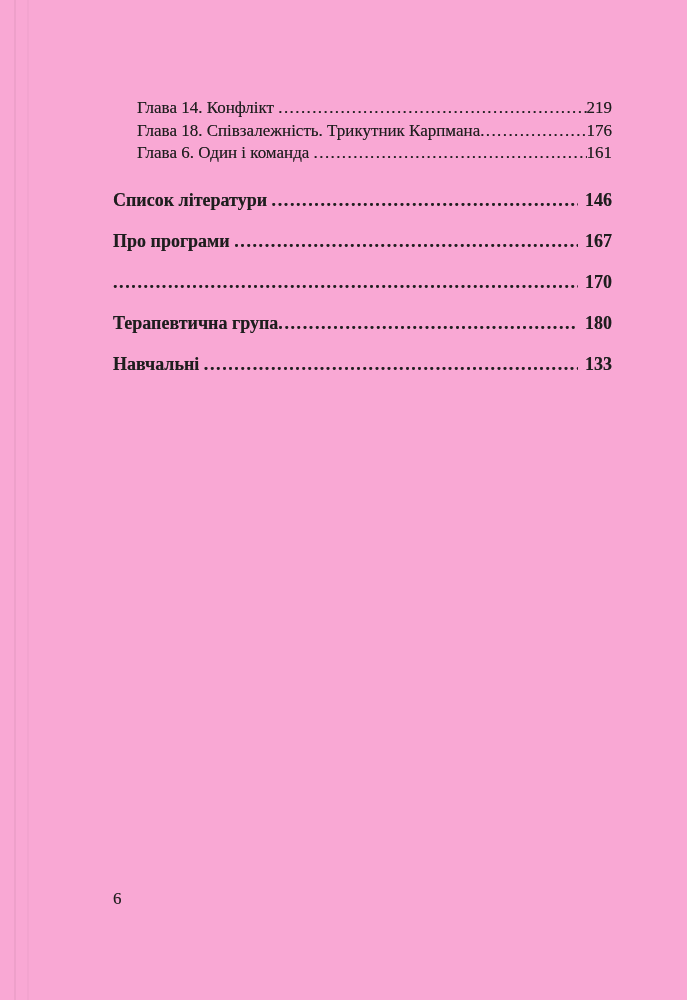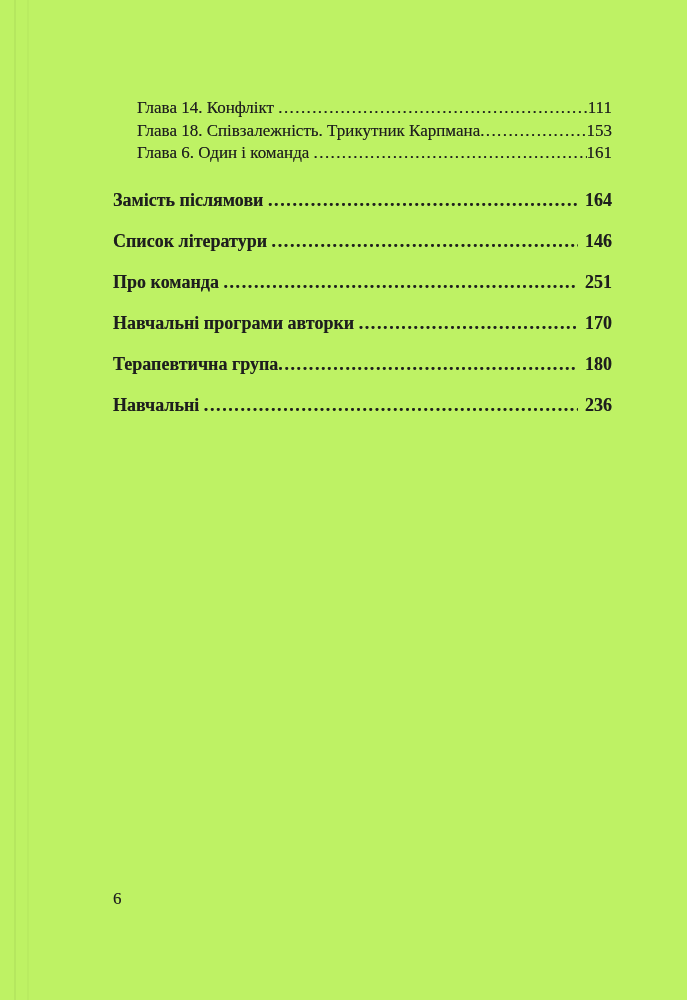--- a/index.html
+++ b/index.html
@@ -5,21 +5,21 @@
   html, body {
     margin: 0;
     padding: 0;
     background: #e8e8e8;
   }
   .page {
     position: relative;
     width: 687px;
     height: 1000px;
     margin: 0 auto;
-    background: #bef264;
+    background: #f9a8d4;
     overflow: hidden;
     font-family: "Liberation Serif", "DejaVu Serif", serif;
     color: #1e1e1e;
   }
   
   .scan-streak {
     position: absolute;
     top: 0;
     bottom: 0;
     width: 2px;
@@ -92,48 +92,45 @@
 
 <div class="page">
 
   <div class="scan-streak s1"></div>
   <div class="scan-streak s2"></div>
 
   <div class="toc">
 
     <div class="chapters">
       <div class="toc-line">
-        <span class="toc-title">Глава 14. Конфлікт </span><span class="dots"></span><span class="toc-page">111</span>
+        <span class="toc-title">Глава 14. Конфлікт </span><span class="dots"></span><span class="toc-page">219</span>
       </div>
       <div class="toc-line">
-        <span class="toc-title">Глава 18. Співзалежність. Трикутник Карпмана</span><span class="dots"></span><span class="toc-page">153</span>
+        <span class="toc-title">Глава 18. Співзалежність. Трикутник Карпмана</span><span class="dots"></span><span class="toc-page">176</span>
       </div>
       <div class="toc-line">
         <span class="toc-title">Глава 6. Один і команда </span><span class="dots"></span><span class="toc-page">161</span>
       </div>
     </div>
 
     <div class="sections">
       <div class="toc-line">
-        <span class="toc-title">Замість післямови </span><span class="dots"></span><span class="toc-page">164</span>
-      </div>
-      <div class="toc-line">
         <span class="toc-title">Список літератури </span><span class="dots"></span><span class="toc-page">146</span>
       </div>
       <div class="toc-line">
-        <span class="toc-title">Про команда </span><span class="dots"></span><span class="toc-page">251</span>
+        <span class="toc-title">Про програми </span><span class="dots"></span><span class="toc-page">167</span>
       </div>
       <div class="toc-line">
-        <span class="toc-title">Навчальні програми авторки </span><span class="dots"></span><span class="toc-page">170</span>
+        <span class="dots"></span><span class="toc-page">170</span>
       </div>
       <div class="toc-line">
         <span class="toc-title">Терапевтична група</span><span class="dots"></span><span class="toc-page">180</span>
       </div>
       <div class="toc-line">
-        <span class="toc-title">Навчальні </span><span class="dots"></span><span class="toc-page">236</span>
+        <span class="toc-title">Навчальні </span><span class="dots"></span><span class="toc-page">133</span>
       </div>
     </div>
 
   </div>
 
   <div class="folio">6</div>
 
 </div>
 
 </body></html>

